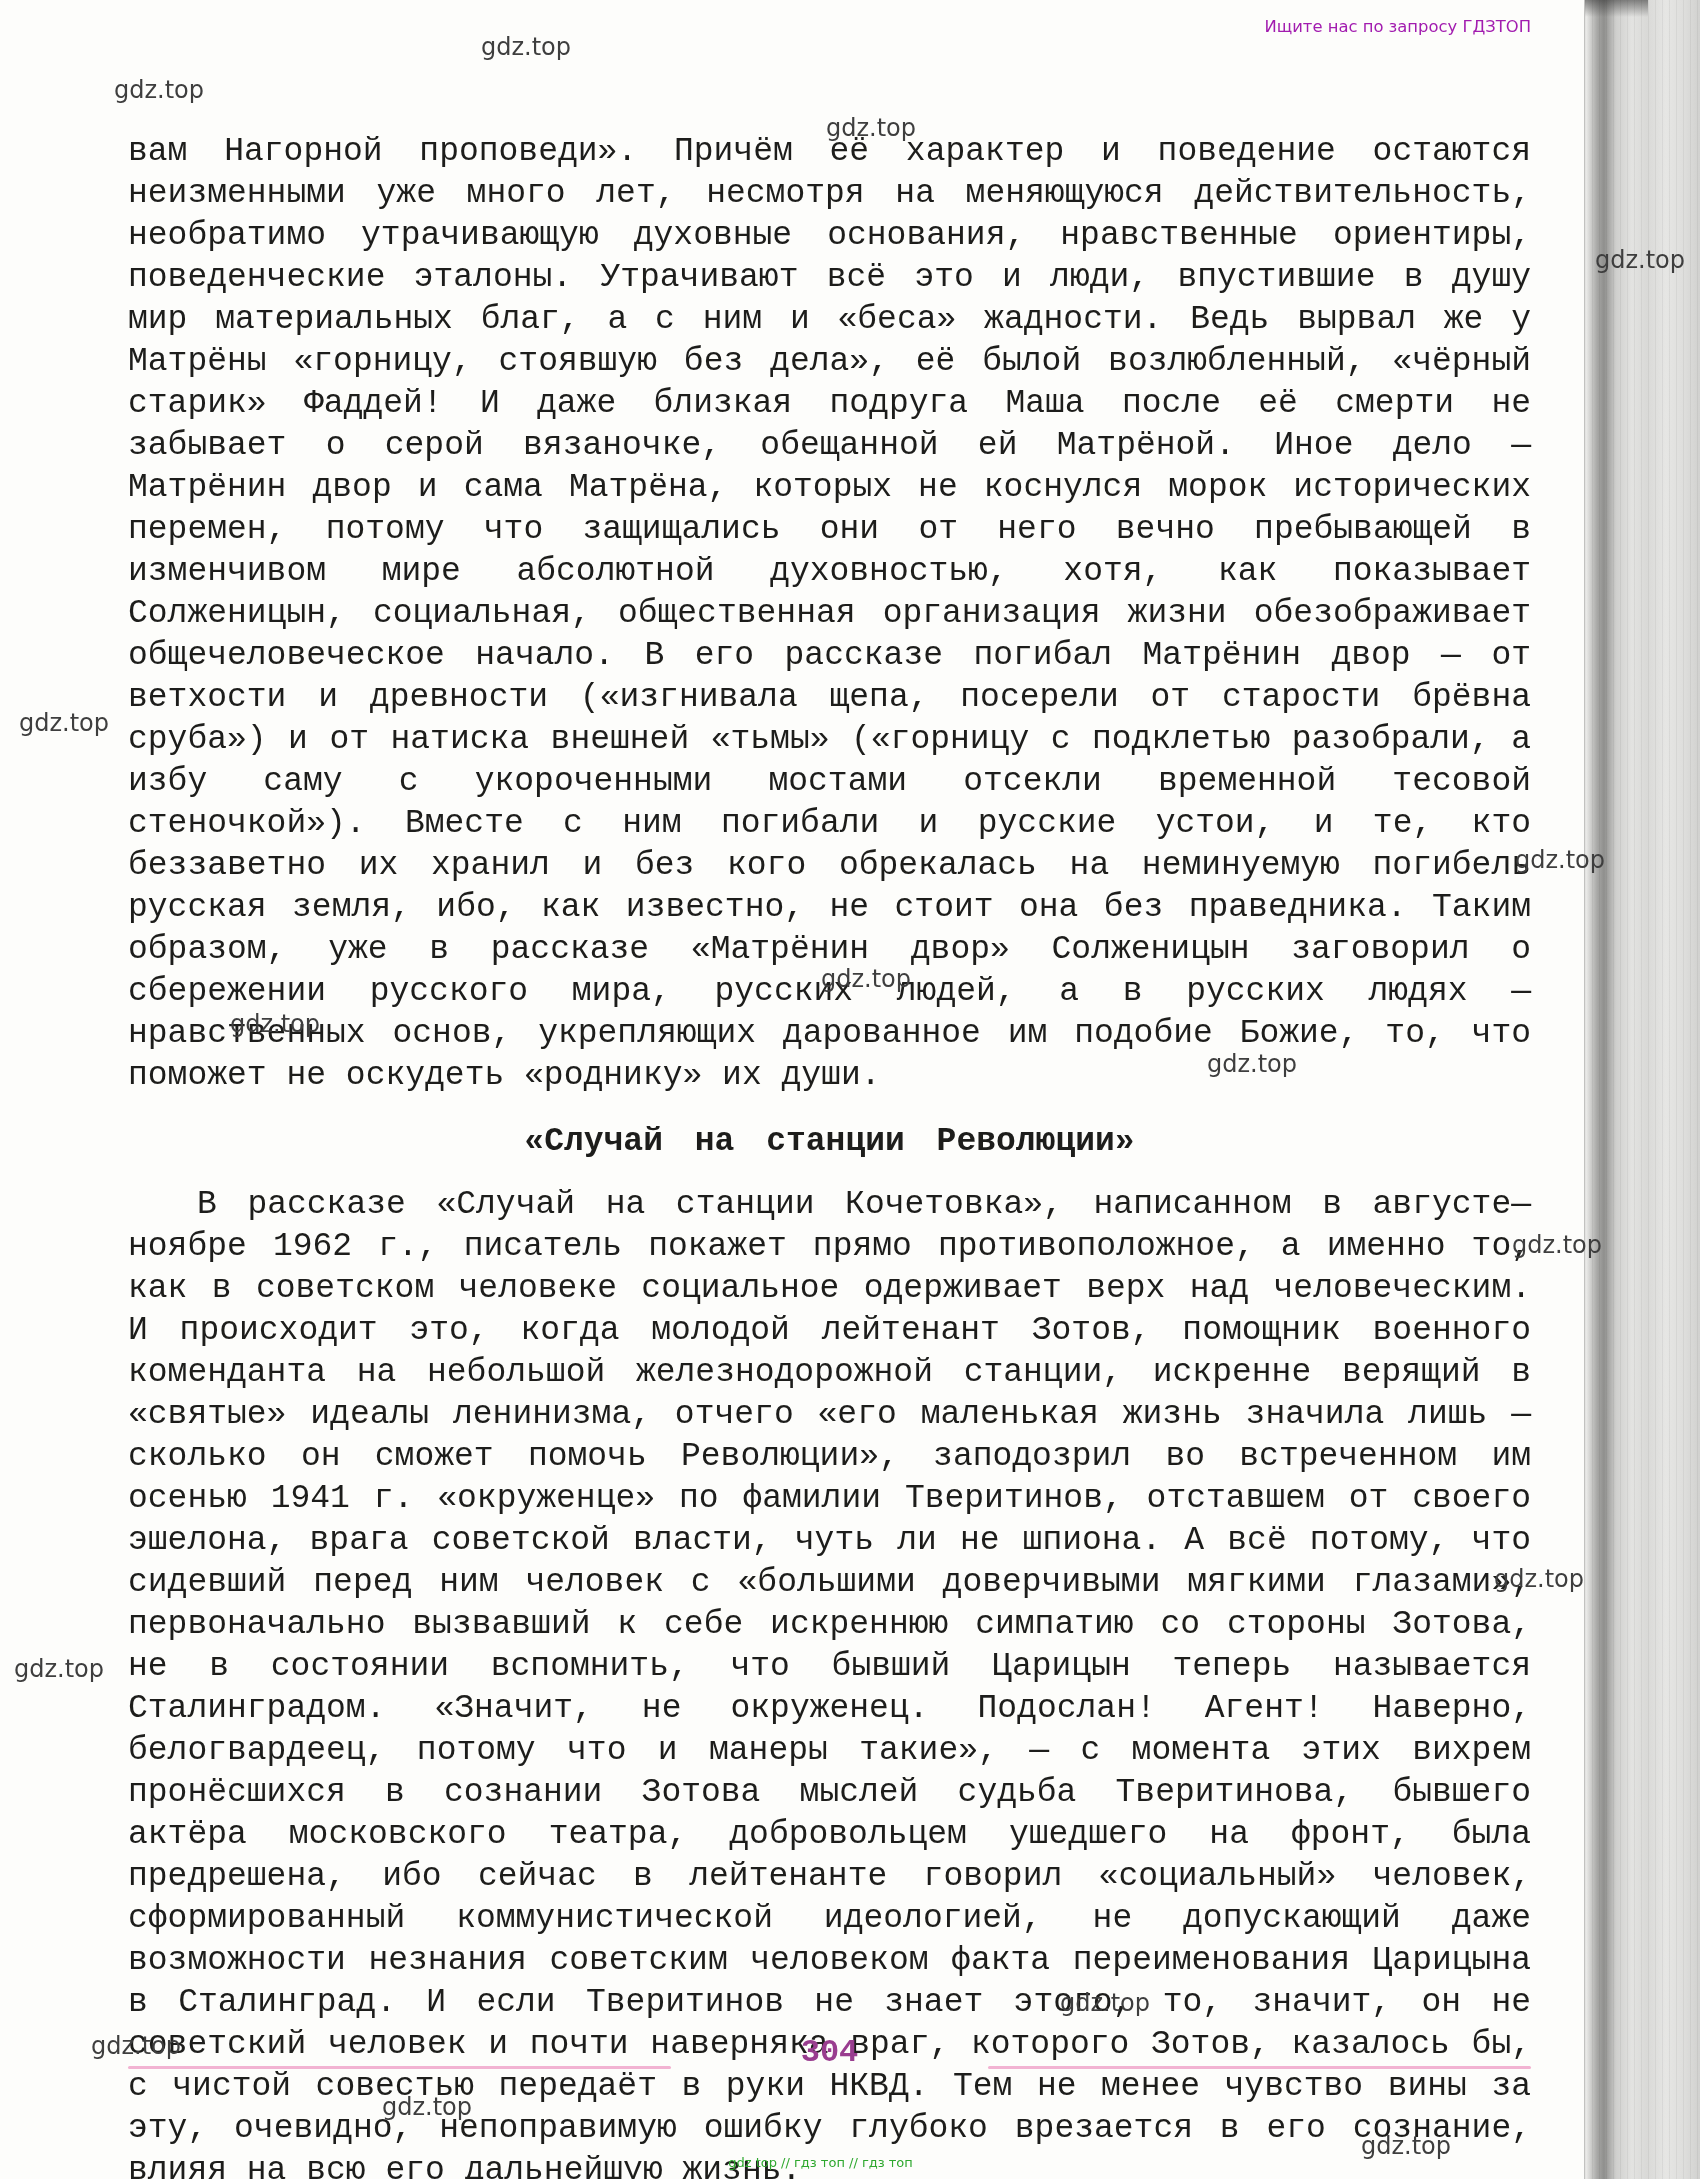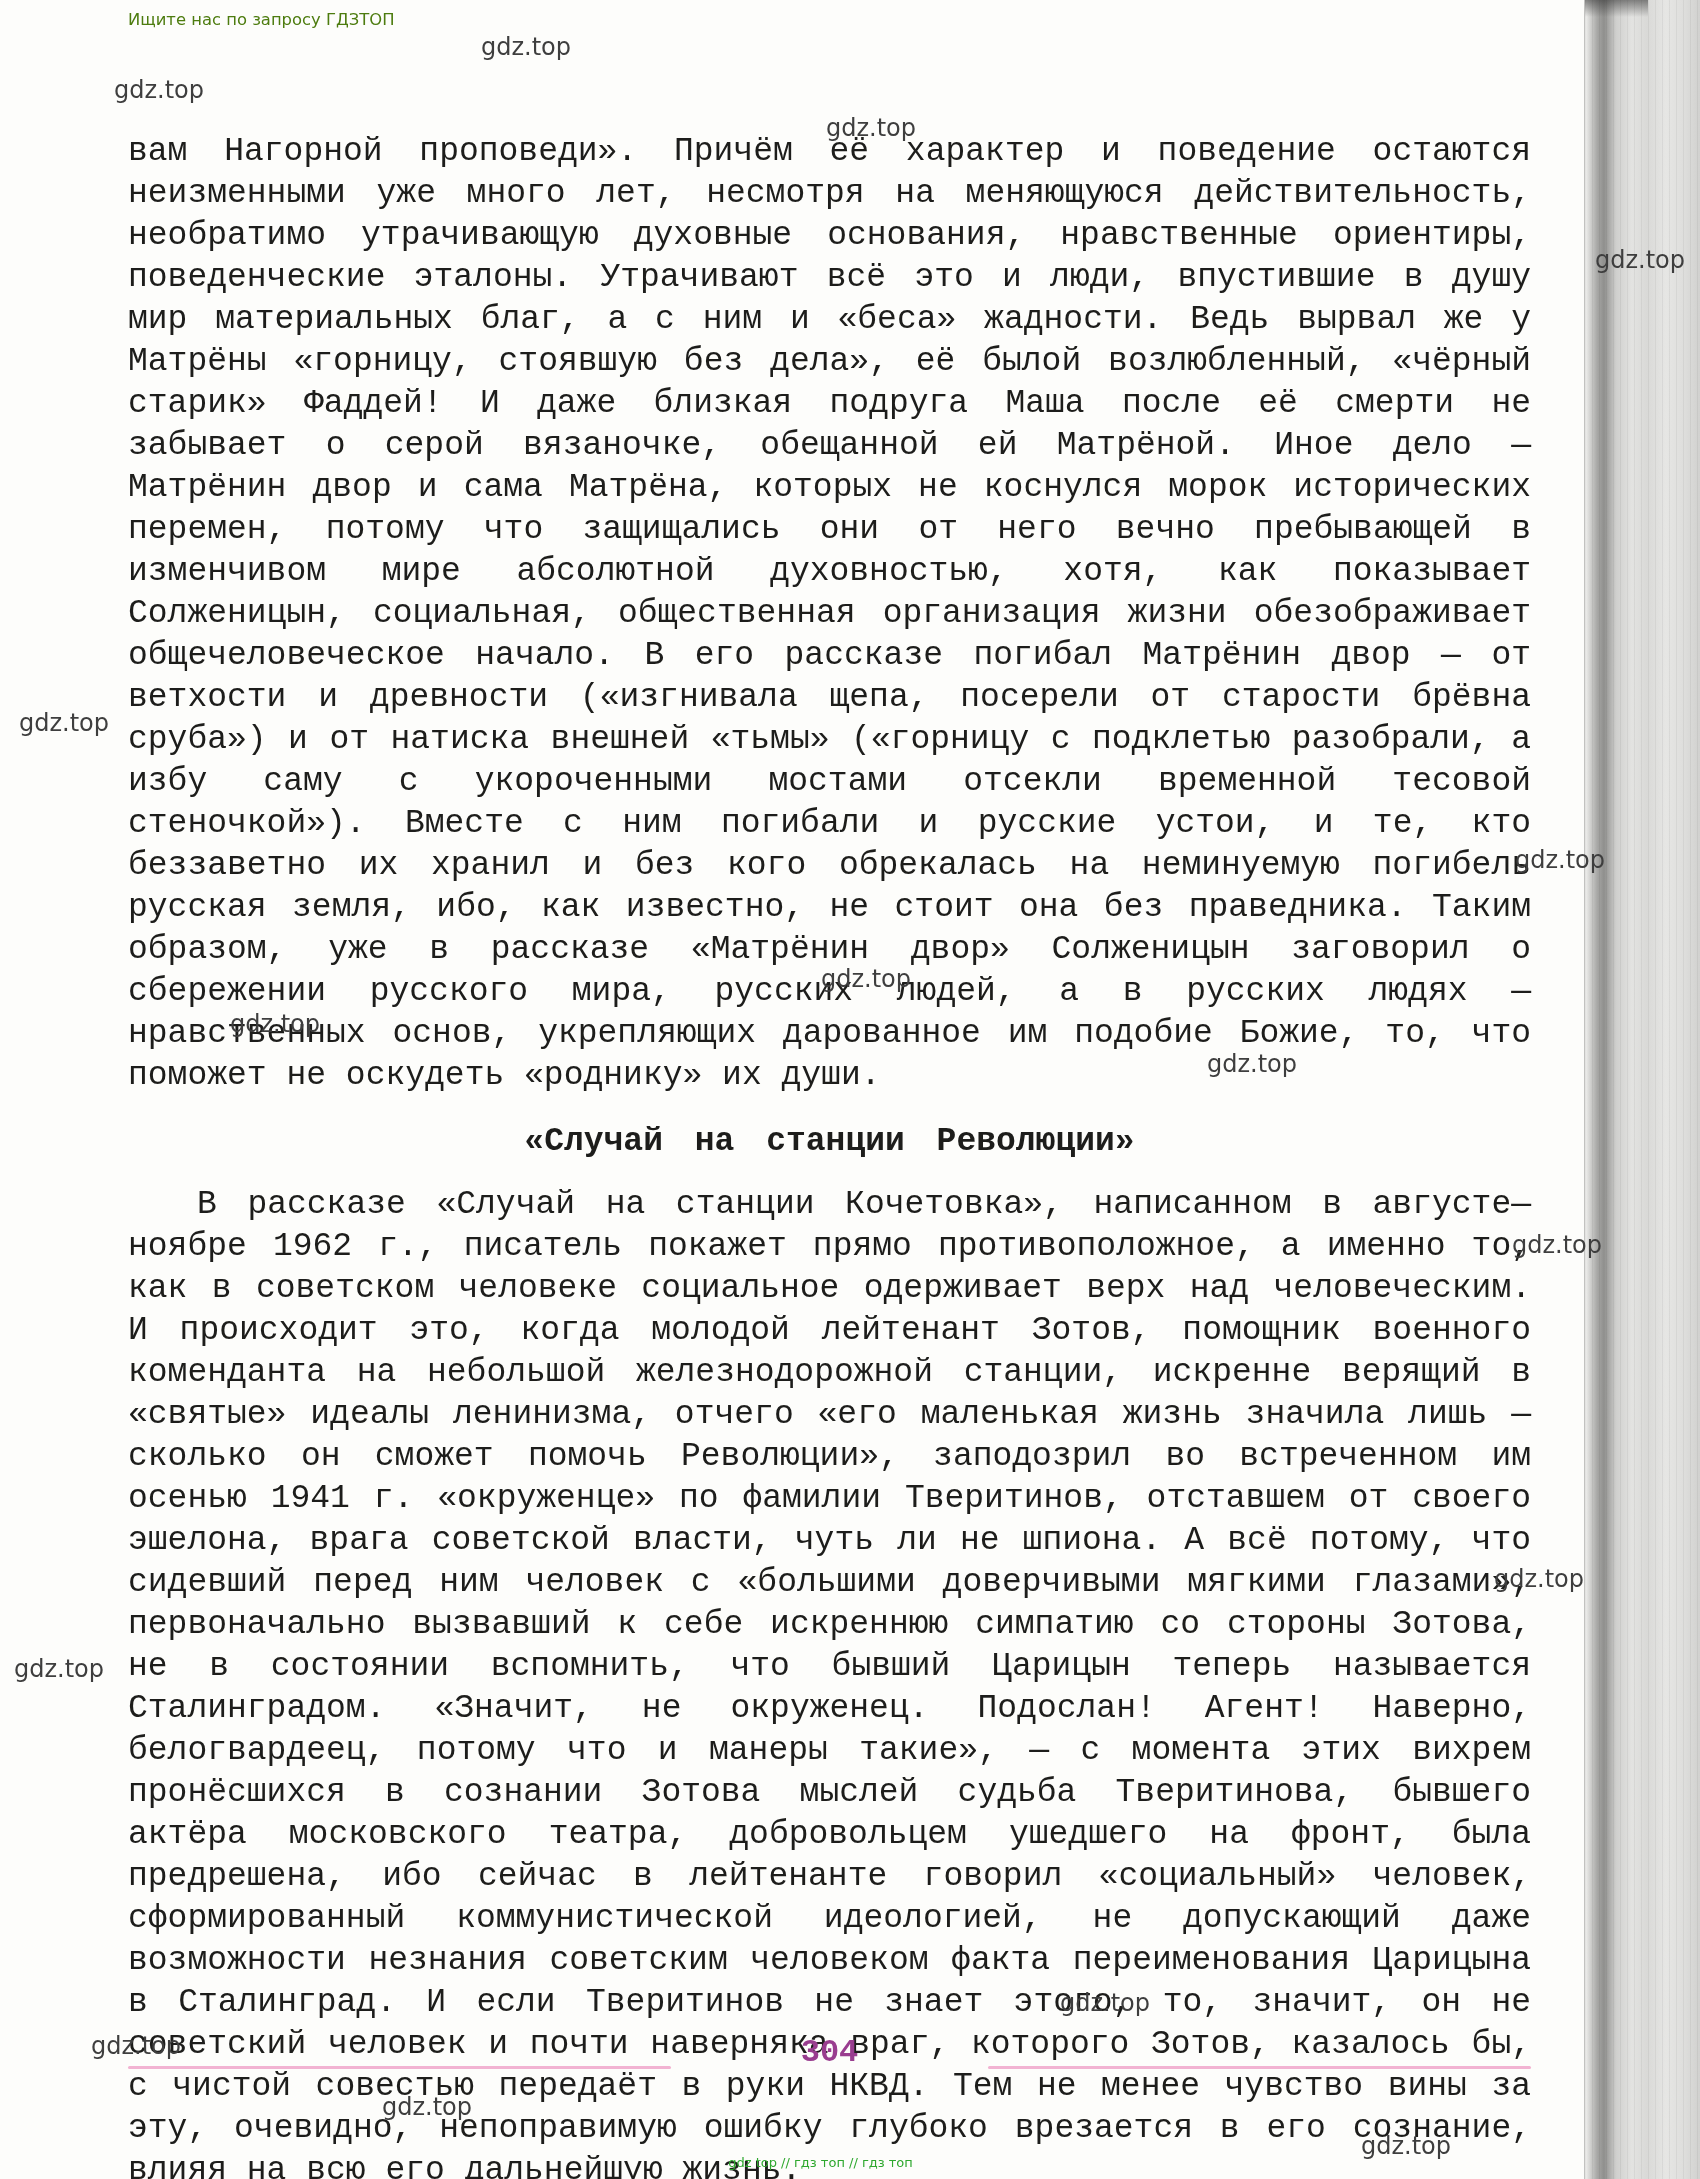--- a/index.html
+++ b/index.html
@@ -50,27 +50,27 @@
   .section-heading {
     text-align: center;
     font-weight: bold;
     font-size: 33px;
     margin: 24px 0 21px 0;
     word-spacing: 12px;
   }
   .indent { text-indent: 69px; }
   .top-banner {
     position: absolute;
-    top: 10px;
+    top: 17px;
     left: 128px;
     width: 1403px;
-    text-align: left;
+    text-align: right;
     font-family: "DejaVu Sans", sans-serif;
     font-size: 16.4px;
-    color: #4d7c0f;
+    color: #a21caf;
   }
   .bottom-banner {
     position: absolute;
     top: 2155px;
     left: 119px;
     width: 1403px;
     text-align: center;
     font-family: "DejaVu Sans", sans-serif;
     font-size: 13px;
     color: #2ea82e;

